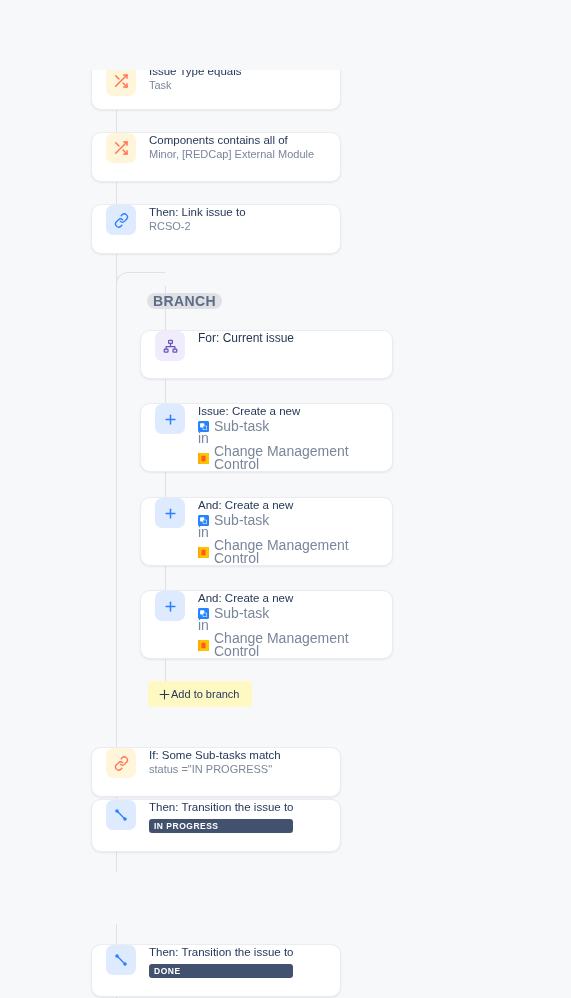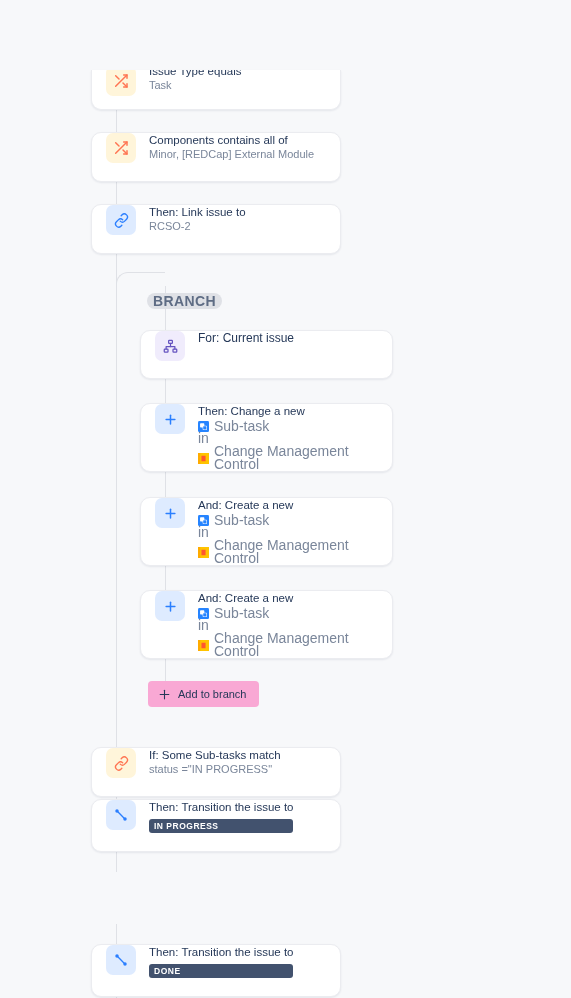--- a/index.html
+++ b/index.html
@@ -83,29 +83,28 @@
     font-weight: bold;
     letter-spacing: 0.4px;
     padding: 3px 6px 3px 6px;
     border-radius: 8px;
     line-height: 10px;
   }
 
   
   .add-branch {
     position: absolute;
-    background: #f9a8d4;
+    background: #fef9c3;
     border: none;
     border-radius: 4px;
     color: #253858;
     font-size: 11px;
     font-family: "Liberation Sans", sans-serif;
     display: flex;
     align-items: center;
-    gap: 7px;
     padding: 0 12px 0 10px;
     height: 26px;
     cursor: pointer;
   }
   .add-branch .plus { display: flex; align-items: center; }
 
   
   .lozenge {
     display: inline-block;
     background: #42526e;
@@ -216,21 +215,21 @@
   </div>
 
   <div class="card" style="left:140px; top:403px; width:253px; height:69px;">
     <div class="icon-box blue">
       <svg width="15" height="15" viewBox="0 0 24 24" fill="none" stroke="#2b7fff" stroke-width="2.4" stroke-linecap="round">
         <path d="M12 5v14"></path>
           <path d="M5 12h14"></path>
       </svg>
     </div>
     <div class="body">
-      <div class="title">Then: Change a new</div>
+      <div class="title">Issue: Create a new</div>
       <div class="meta-row">
         <svg class="mini-icon" viewBox="0 0 16 16">
           <rect x="0" y="0" width="16" height="16" rx="2" fill="#2684ff"></rect>
           <rect x="3" y="3.2" width="6.2" height="6.2" rx="1" fill="#ffffff"></rect>
           <rect x="6.8" y="6.8" width="6.2" height="6.2" rx="1" fill="#ffffff"></rect>
           <rect x="7.6" y="7.6" width="4.6" height="4.6" rx="0.6" fill="#2684ff"></rect>
         </svg>
         <span>Sub-task</span>
       </div>
       <div class="meta-in">in</div>

